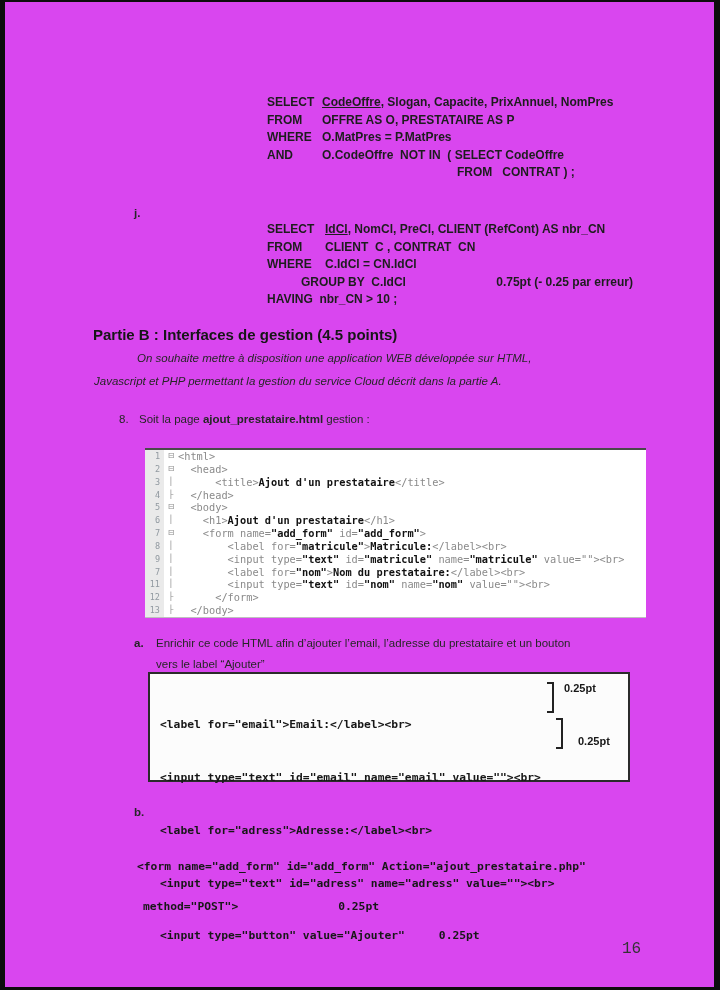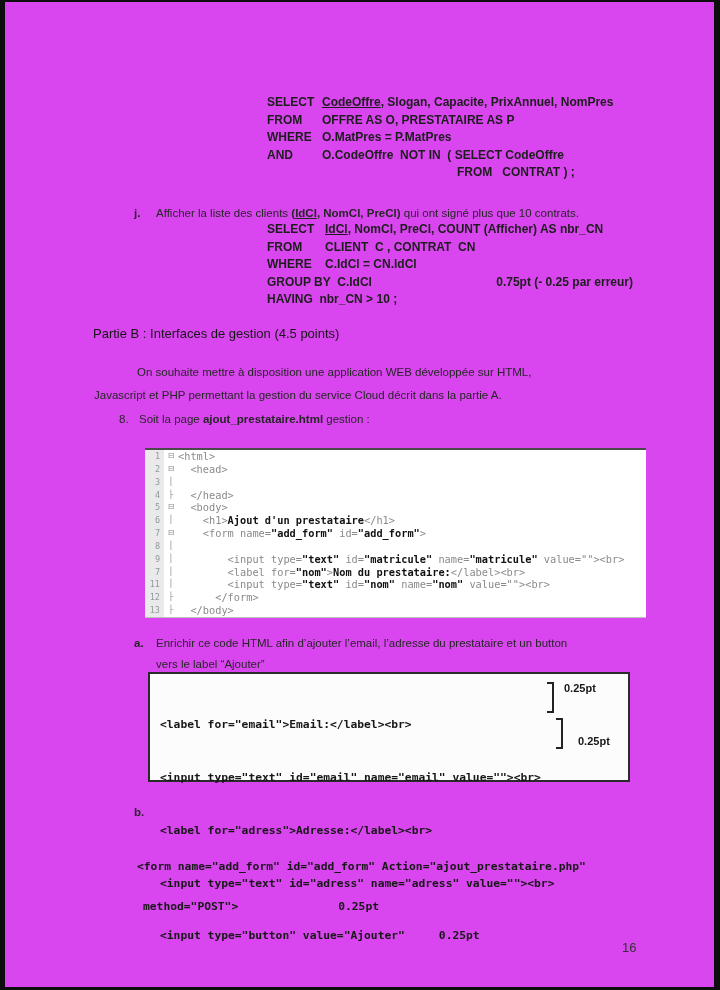--- a/index.html
+++ b/index.html
@@ -11,80 +11,79 @@
 
   
   .sql { font-weight:bold; font-size:12px; line-height:17.5px; color:#1d1d1d; }
   .srow { display:flex; white-space:pre; }
   .sql1 .kw { flex:0 0 55px; }
   .sql2 .kw { flex:0 0 58px; }
   .c { white-space:pre; }
   .u { text-decoration:underline; }
   .indent1 { padding-left:135px;text-align:center; }
   .sql2 { width:366px; }
-  .between { justify-content:space-between; }
+  .between { justify-content:space-between;margin-left:34px; }
 
   
   .txt { font-size:11.5px; line-height:21px; color:#262626; }
   .flexrow { display:flex; }
   .marker { font-weight:bold; flex:0 0 22px; }
   .marker-plain { flex:0 0 20px; }
   .b { font-weight:bold; }
   .bu { font-weight:bold; text-decoration:underline; }
 
-  .heading { font-weight:normal; font-size:13px; color:#161616; }
+  .heading { font-weight:bold; font-size:15px; color:#161616; }
 
   
   .editor { border-top:2px solid #4a4a4a; border-bottom:1px solid #bfbfbf; background:#fff; }
   .eline { display:flex; height:12.85px; line-height:12.85px; }
   .ln { flex:0 0 19px; background:#eaeaea; color:#9199a0; font-size:8.5px; text-align:right; padding-right:4px; font-family:"DejaVu Sans Mono",monospace; }
   .fold { flex:0 0 14px; color:#8a8a8a; font-size:8px; text-align:center; font-family:"DejaVu Sans",sans-serif; }
   .ecode { font-family:"DejaVu Sans Mono",monospace; font-size:10.3px; white-space:pre; color:#8a8a8a; }
   .ecode .t { color:#8a8a8a;margin-top:15px; }
   .ecode .v { color:#121212; font-weight:bold; }
 
   
   .codebox { border:2px solid #2b2b2b; background:#fcfcfc; }
   .codebox .lines { padding:7px 0 0 10px; font-family:"DejaVu Sans Mono",monospace; font-weight:bold; font-size:11.3px; line-height:17.6px; color:#171717; white-space:pre; }
   .brk { border-right:2px solid #222; border-top:2px solid #222; border-bottom:2px solid #222; width:7px; }
   .ptlabel { font-weight:bold; font-size:11px; color:#171717; }
 
   .mono-b { font-family:"DejaVu Sans Mono",monospace; font-weight:bold; font-size:11.3px; color:#171717; white-space:pre; }
 
-  .pagenum { font-family:Liberation Sans, sans-serif; font-size:13px; color:#333;text-align:center; }
+  .pagenum { font-family:Liberation Mono, monospace; font-size:16px; color:#333;text-align:center; }
 </style>
 </head>
 <body>
 
 <div class="page">
 
   <div class="abs sql sql1" style="left:262px; top:92px;">
     <div class="srow"><span class="kw">SELECT</span><span class="c"><span class="u">CodeOffre</span><span>, Slogan, Capacite, PrixAnnuel, NomPres</span></span></div>
     <div class="srow"><span class="kw">FROM</span><span class="c">OFFRE AS O, PRESTATAIRE AS P</span></div>
     <div class="srow"><span class="kw">WHERE</span><span class="c">O.MatPres = P.MatPres</span></div>
     <div class="srow"><span class="kw">AND</span><span class="c">O.CodeOffre  NOT IN  ( SELECT CodeOffre</span></div>
     <div class="srow"><span class="kw"></span><span class="c indent1">FROM   CONTRAT ) ;</span></div>
   </div>
 
   <div class="abs txt flexrow" style="left:129px; top:201px; width:510px;">
     <span class="marker">j.</span>
-    <span><span>Afficher la liste des clients </span><span class="b">(</span><span class="bu">IdCl</span><span class="b">, NomCl, PreCl)</span><span> qui ont signé plus que 10 contrats.</span></span>
   </div>
 
   <div class="abs sql sql2" style="left:262px; top:219px;">
-    <div class="srow"><span class="kw">SELECT</span><span class="c"><span class="u">IdCl</span><span>, NomCl, PreCl, COUNT (Afficher) AS nbr_CN</span></span></div>
+    <div class="srow"><span class="kw">SELECT</span><span class="c"><span class="u">IdCl</span><span>, NomCl, PreCl, CLIENT (RefCont) AS nbr_CN</span></span></div>
     <div class="srow"><span class="kw">FROM</span><span class="c">CLIENT  C , CONTRAT  CN</span></div>
     <div class="srow"><span class="kw">WHERE</span><span class="c">C.IdCl = CN.IdCl</span></div>
     <div class="srow between"><span class="c">GROUP BY  C.IdCl</span><span class="c">0.75pt (- 0.25 par erreur)</span></div>
     <div class="srow"><span class="c">HAVING  nbr_CN &gt; 10 ;</span></div>
   </div>
 
   <div class="abs heading" style="left:88px; top:324px;">Partie B : Interfaces de gestion (4.5 points)</div>
 
-  <div class="abs txt" style="left:89px; top:359px; width:560px; line-height:23px;">
+  <div class="abs txt" style="left:89px; top:345px; width:560px; line-height:23px;font-style:italic;">
     <div style="padding-left:43px;">On souhaite mettre à disposition une application WEB développée sur HTML,</div>
     <div>Javascript et PHP permettant la gestion du service Cloud décrit dans la partie A.</div>
   </div>
 
   <div class="abs txt flexrow" style="left:114px; top:407px;">
     <span class="marker-plain">8.</span>
     <span><span>Soit la page </span><span class="b">ajout_prestataire.html</span><span> gestion :</span></span>
   </div>
 
   <div class="abs editor" style="left:140px; top:446px; width:501px;">
@@ -94,20 +93,21 @@
         <span class="ecode"><span class="t">&lt;html&gt;</span></span>
       </div>
     <div class="eline">
         <span class="ln">2</span>
         <span class="fold">⊟</span>
         <span class="ecode"><span class="t">  &lt;head&gt;</span></span>
       </div>
     <div class="eline">
         <span class="ln">3</span>
         <span class="fold">│</span>
+        <span class="ecode"><span class="t">      &lt;title&gt;</span><span class="v">Ajout d'un prestataire</span><span class="t">&lt;/title&gt;</span></span>
       </div>
     <div class="eline">
         <span class="ln">4</span>
         <span class="fold">├</span>
         <span class="ecode"><span class="t">  &lt;/head&gt;</span></span>
       </div>
     <div class="eline">
         <span class="ln">5</span>
         <span class="fold">⊟</span>
         <span class="ecode"><span class="t">  &lt;body&gt;</span></span>
@@ -118,20 +118,21 @@
         <span class="ecode"><span class="t">    &lt;h1&gt;</span><span class="v">Ajout d'un prestataire</span><span class="t">&lt;/h1&gt;</span></span>
       </div>
     <div class="eline">
         <span class="ln">7</span>
         <span class="fold">⊟</span>
         <span class="ecode"><span class="t">    &lt;form name=</span><span class="v">"add_form"</span><span class="t"> id=</span><span class="v">"add_form"</span><span class="t">&gt;</span></span>
       </div>
     <div class="eline">
         <span class="ln">8</span>
         <span class="fold">│</span>
+        <span class="ecode"><span class="t">        &lt;label for=</span><span class="v">"matricule"</span><span class="t">&gt;</span><span class="v">Matricule:</span><span class="t">&lt;/label&gt;&lt;br&gt;</span></span>
       </div>
     <div class="eline">
         <span class="ln">9</span>
         <span class="fold">│</span>
         <span class="ecode"><span class="t">        &lt;input type=</span><span class="v">"text"</span><span class="t"> id=</span><span class="v">"matricule"</span><span class="t"> name=</span><span class="v">"matricule"</span><span class="t"> value=""&gt;&lt;br&gt;</span></span>
       </div>
     <div class="eline">
         <span class="ln">7</span>
         <span class="fold">│</span>
         <span class="ecode"><span class="t">        &lt;label for=</span><span class="v">"nom"</span><span class="t">&gt;</span><span class="v">Nom du prestataire:</span><span class="t">&lt;/label&gt;&lt;br&gt;</span></span>
@@ -149,21 +150,21 @@
     <div class="eline">
         <span class="ln">13</span>
         <span class="fold">├</span>
         <span class="ecode"><span class="t">  &lt;/body&gt;</span></span>
       </div>
   </div>
 
   <div class="abs txt flexrow" style="left:129px; top:631px; width:530px;">
     <span class="marker">a.</span>
     <span>
-      <div>Enrichir ce code HTML afin d’ajouter l’email, l’adresse du prestataire et un button</div>
+      <div>Enrichir ce code HTML afin d’ajouter l’email, l’adresse du prestataire et un bouton</div>
       <div>vers le label “Ajouter”</div>
     </span>
   </div>
 
   <div class="abs codebox" style="left:143px; top:670px; width:482px; height:110px;">
     <div class="lines">
       <div>&lt;label for="email"&gt;Email:&lt;/label&gt;&lt;br&gt;</div>
       <div>&lt;input type="text" id="email" name="email" value=""&gt;&lt;br&gt;</div>
       <div>&lt;label for="adress"&gt;Adresse:&lt;/label&gt;&lt;br&gt;</div>
       <div>&lt;input type="text" id="adress" name="adress" value=""&gt;&lt;br&gt;</div>

